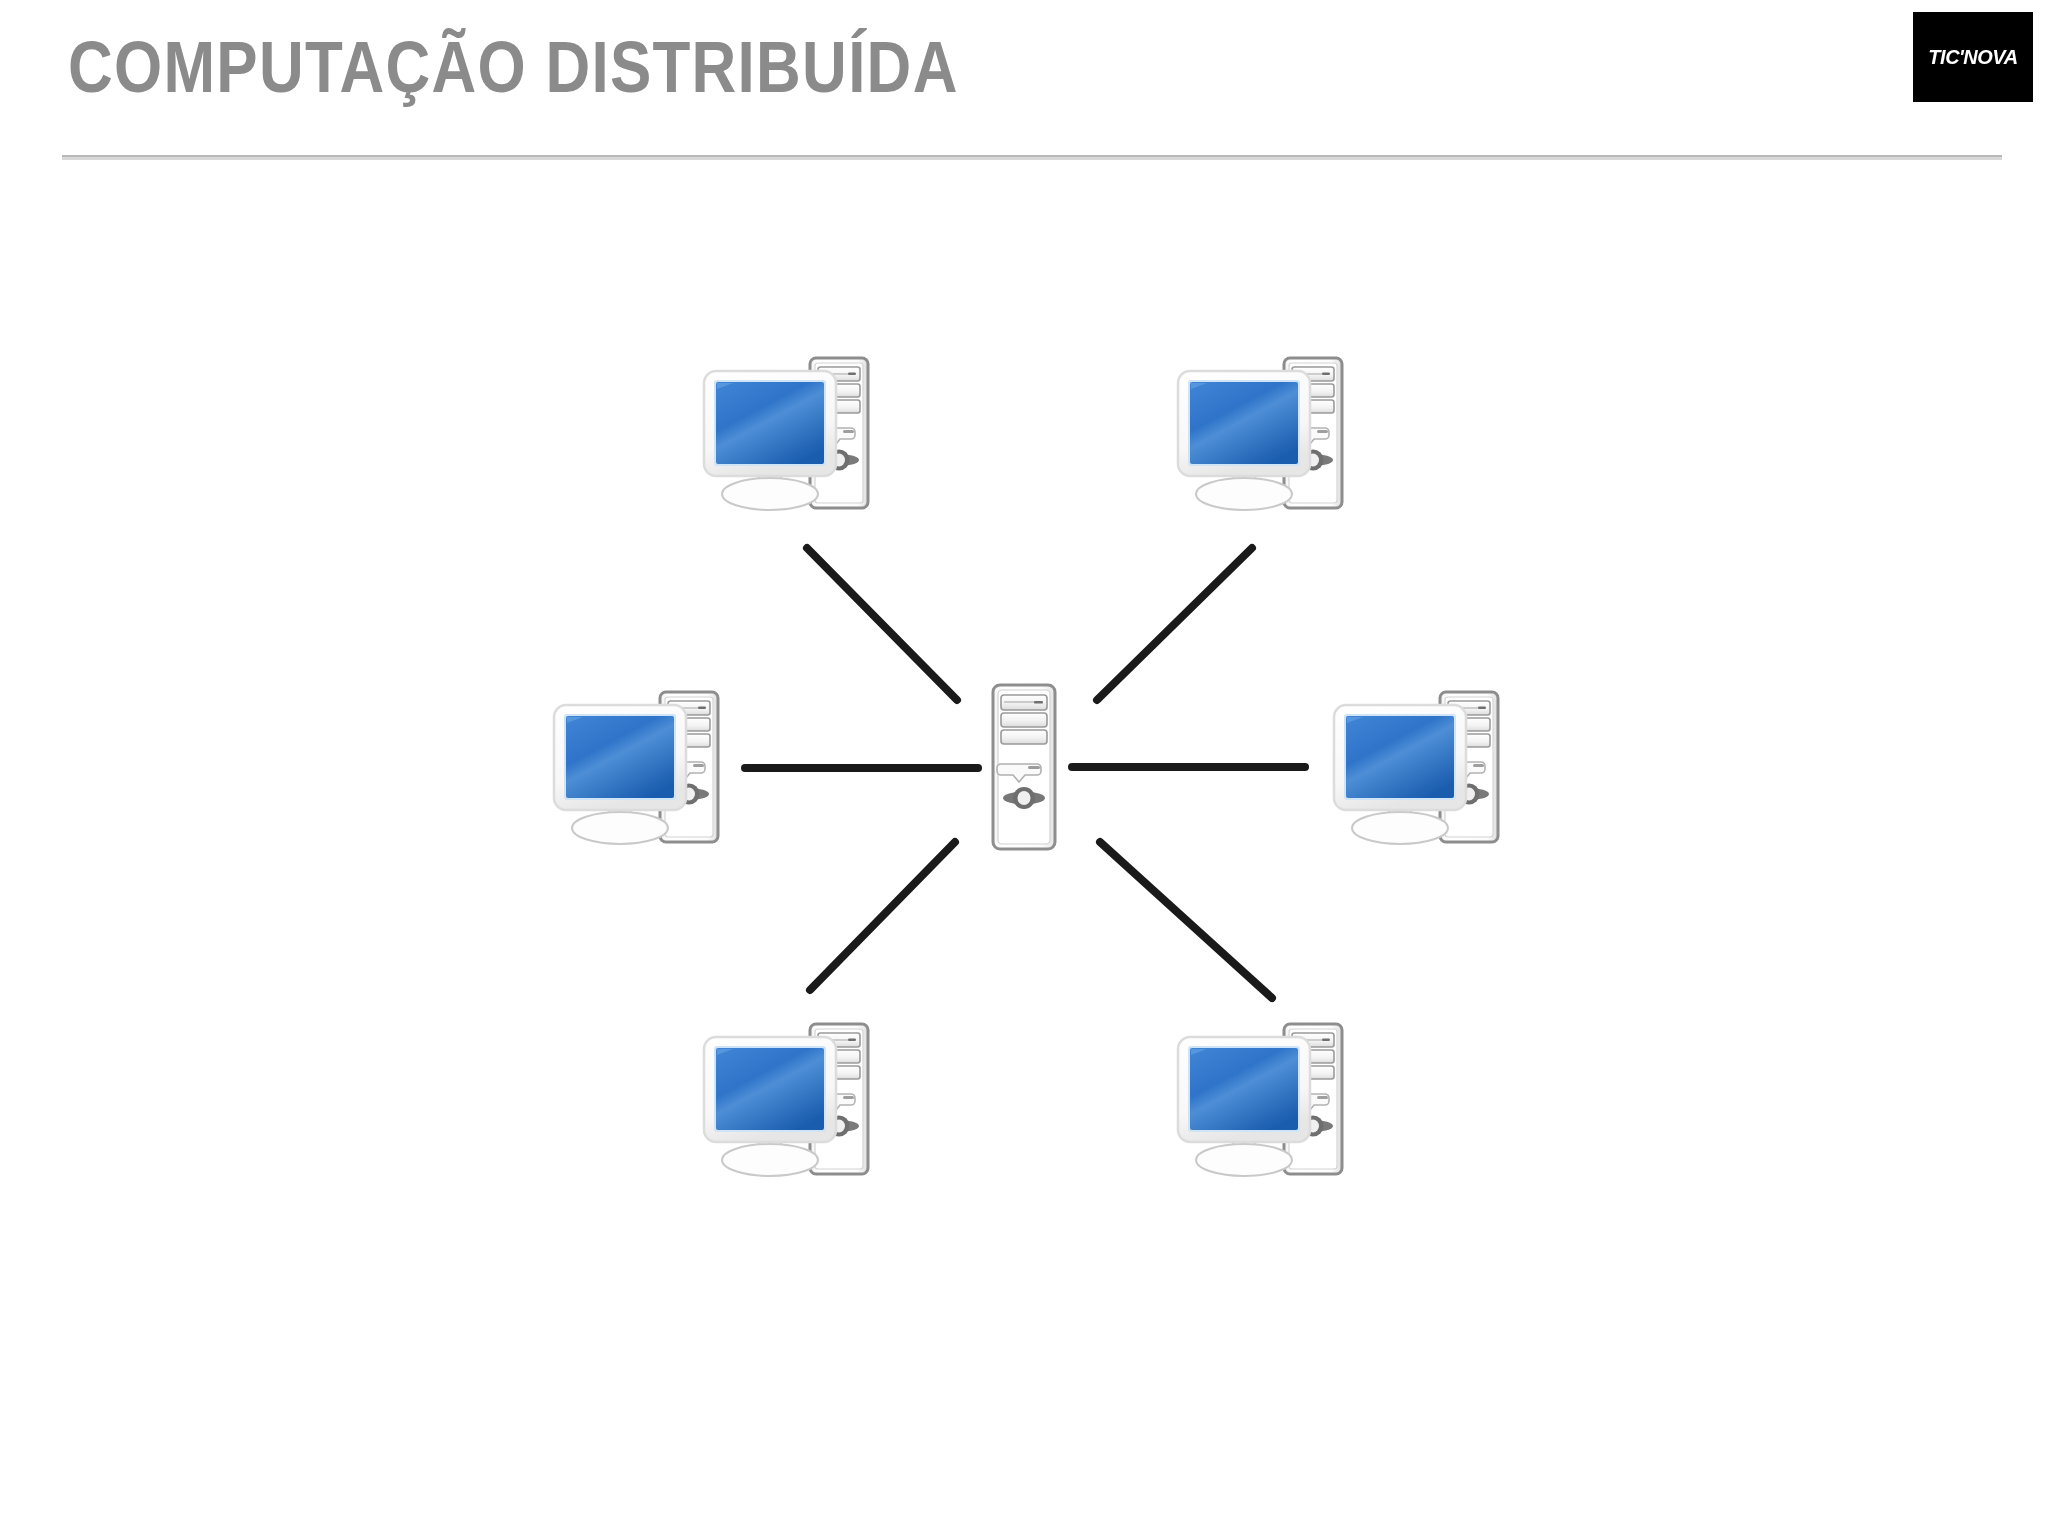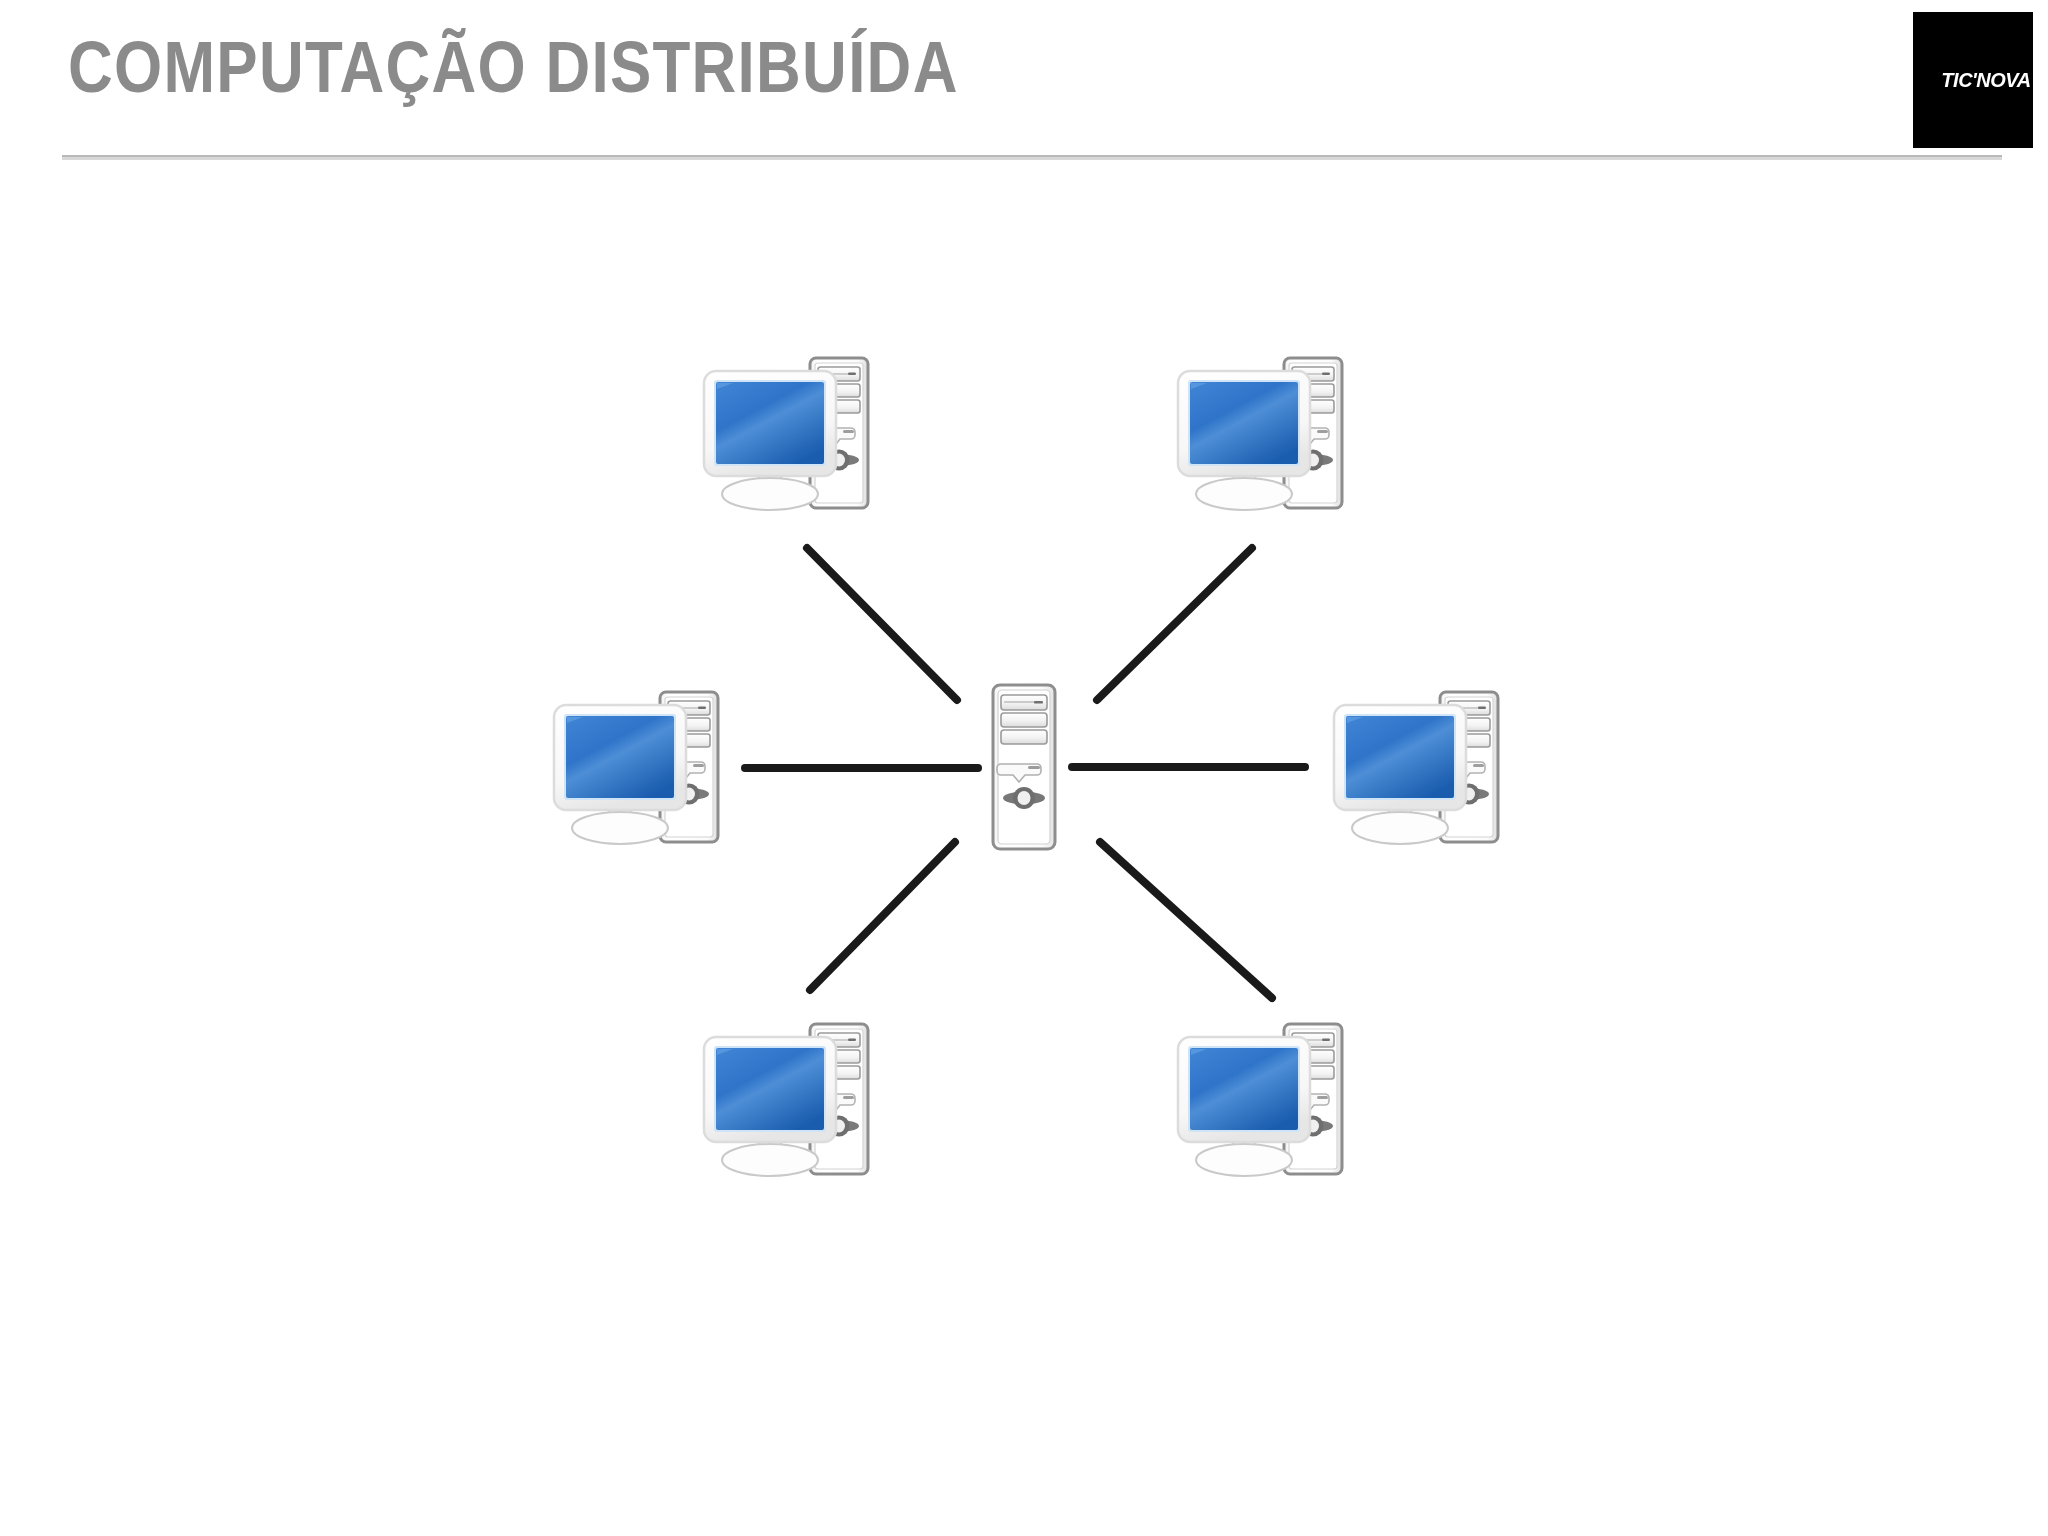--- a/index.html
+++ b/index.html
@@ -48,25 +48,25 @@
     height: 5px;
     background: linear-gradient(to bottom, #b9b9b9 0%, #b9b9b9 45%, #d8d8d8 46%, #d8d8d8 100%);
   }
 
   
   .logo-box {
     position: absolute;
     left: 1913px;
     top: 12px;
     width: 120px;
-    height: 136px;
+    height: 90px;
     background: #000000;
     display: flex;
     align-items: center;
-    justify-content: flex-end;
+    justify-content: center;
   }
   .logo-text {
     color: #ffffff;
     font-family: "Liberation Sans", sans-serif;
     font-size: 21px;
     font-weight: 700;
     font-style: italic;
     letter-spacing: -0.5px;
     white-space: nowrap;
     transform: scaleX(0.95);

